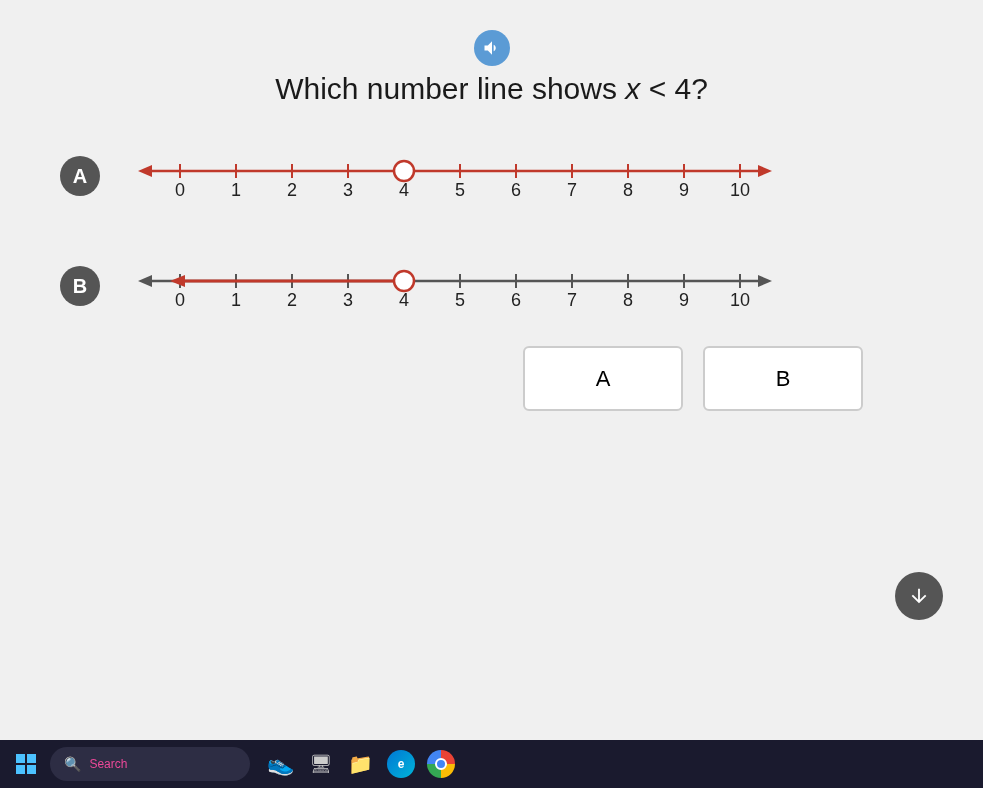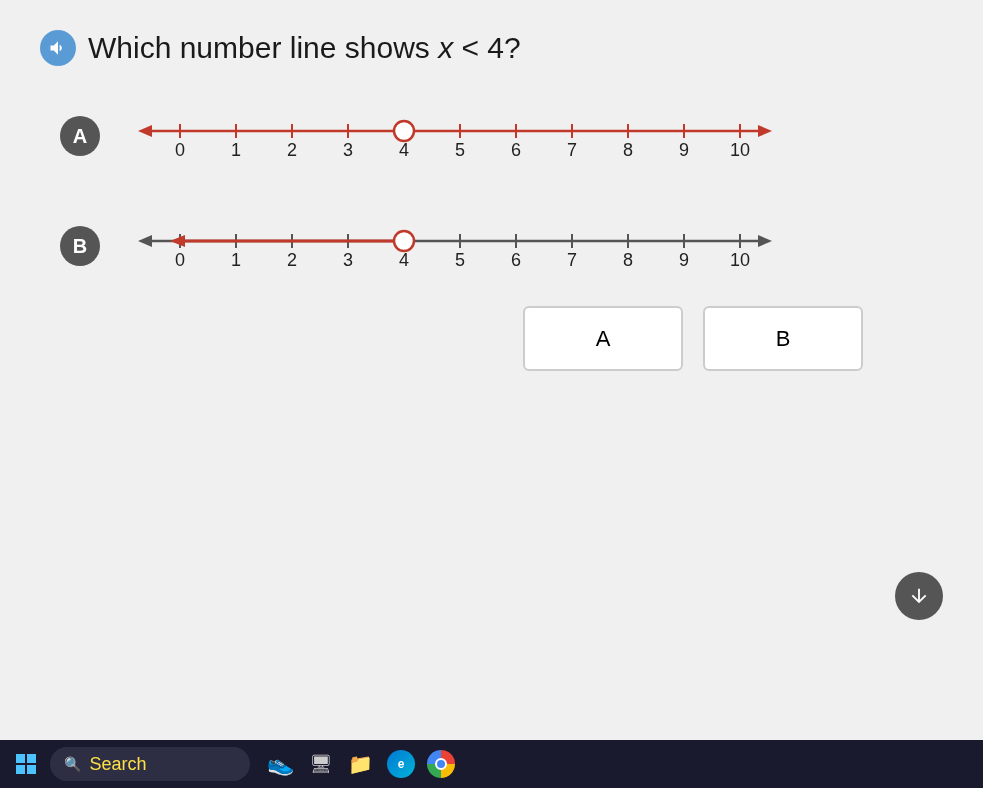--- a/index.html
+++ b/index.html
@@ -16,22 +16,23 @@
       width: 983px;
       height: 740px;
       background: #f0f0f0;
       position: relative;
       padding: 30px 40px;
     }
 
     .question-header {
       display: flex;
       align-items: center;
-      gap: 12px;
+      gap: 6px;
       margin-bottom: 40px;
+      flex-direction: column;
     }
 
     .speaker-icon {
       width: 36px;
       height: 36px;
       background: #5b9bd5;
       border-radius: 50%;
       display: flex;
       align-items: center;
       justify-content: center;
@@ -173,22 +174,22 @@
       height: 34px;
       width: 200px;
     }
 
     .search-icon-tb {
       color: #aaa;
       font-size: 14px;
     }
 
     .search-text-tb {
-      color: #fde047;
-      font-size: 18px;
+      color: #ec4899;
+      font-size: 12px;
     }
 
     .taskbar-icons {
       display: flex;
       align-items: center;
       gap: 6px;
       margin-left: 8px;
     }
 
     .taskbar-icon {

